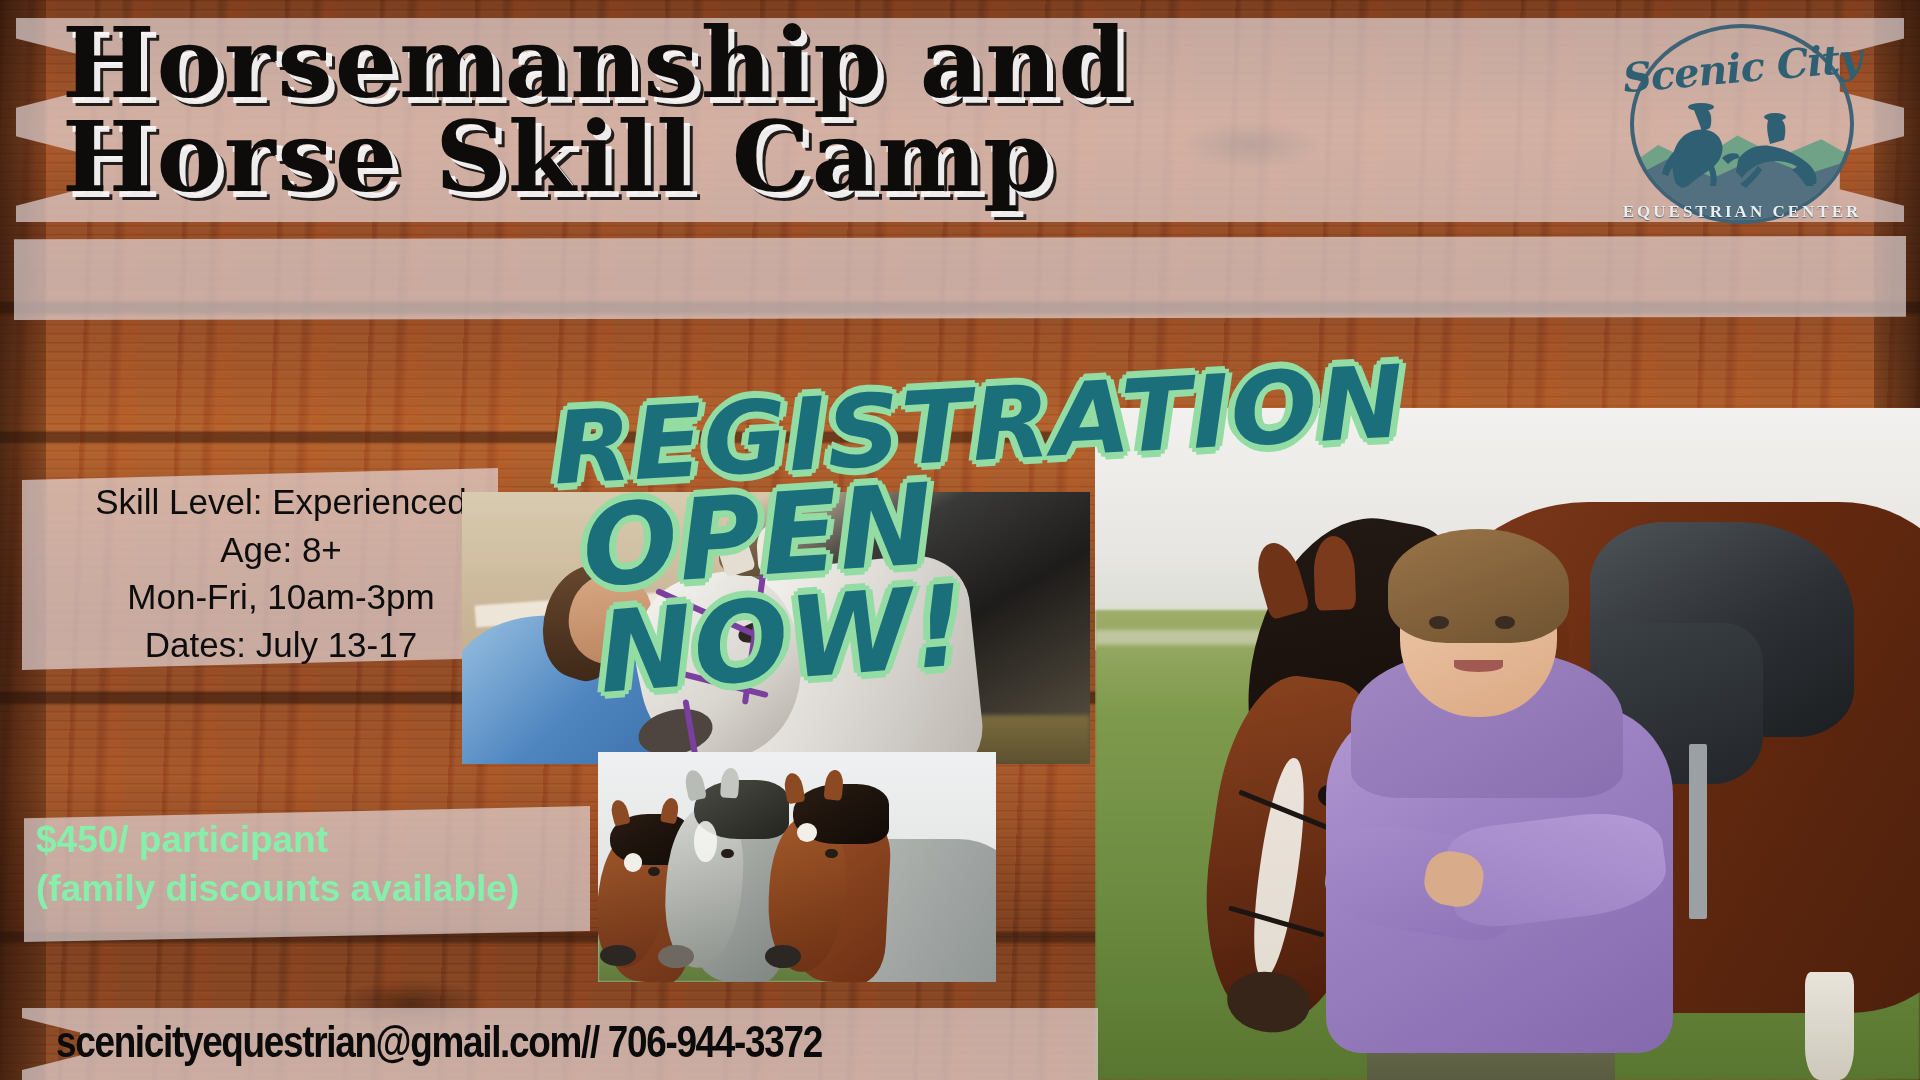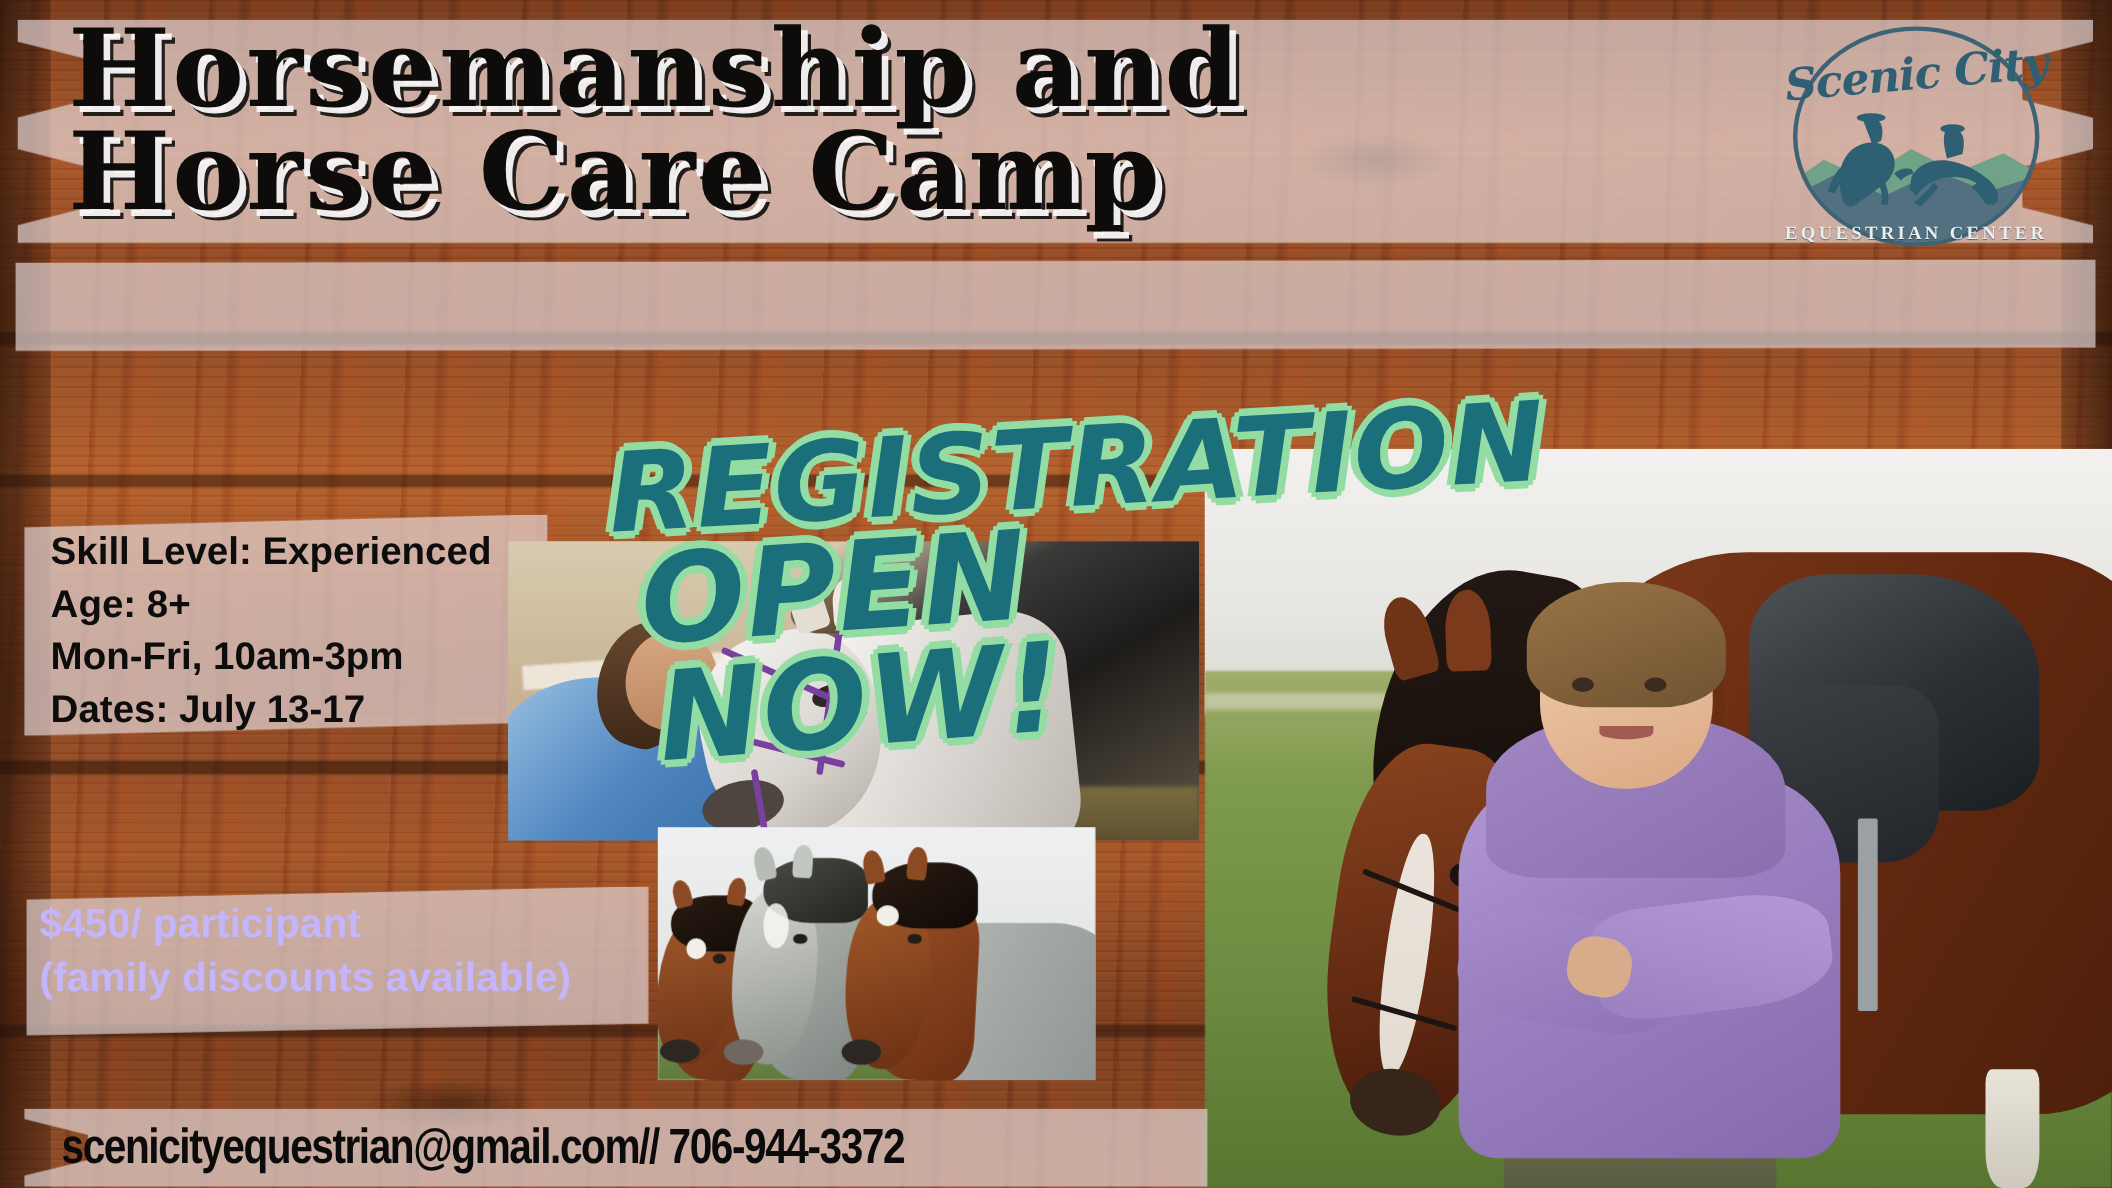--- a/index.html
+++ b/index.html
@@ -110,28 +110,28 @@
   }
   .subtitle-text{
     position:absolute;left:0;top:246px;width:1920px;text-align:center;
     font-family:"Liberation Sans", sans-serif;
     font-weight:700;font-size:44px;letter-spacing:-0.2px;
     color:#111;
   }
   .details-text{
     position:absolute;left:46px;top:478px;width:470px;
     font-family:"Liberation Sans", sans-serif;
-    font-weight:700;font-size:35px;line-height:1.36;
-    color:#0d0d0d;white-space:pre-line;
+    font-weight:400;font-size:35px;line-height:1.36;
+    color:#0d0d0d;white-space:pre-line;text-align:center;
   }
   .price-text{
     position:absolute;left:36px;top:816px;width:560px;
     font-family:"Liberation Sans", sans-serif;
     font-weight:700;font-size:37px;line-height:1.32;
-    color:#c4b5fd;white-space:pre-line;
+    color:#86efac;white-space:pre-line;
   }
   .footer-text{
     position:absolute;left:56px;top:1016px;width:1030px;
     font-family:"Liberation Sans", sans-serif;
     font-weight:700;font-size:45px;letter-spacing:-1.6px;
     transform:scaleX(0.82);transform-origin:left center;
     color:#0b0b0b;white-space:nowrap;
   }
 
   
@@ -300,21 +300,21 @@
 
   <div class="wood"></div>
   <div class="wood-post left"></div>
   <div class="wood-post right"></div>
   <div class="wood-knot" style="left:760px;top:760px;width:120px;height:54px;"></div>
   <div class="wood-knot" style="left:330px;top:980px;width:160px;height:48px;"></div>
   <div class="wood-knot" style="left:1180px;top:120px;width:140px;height:50px;"></div>
 
   <div class="banner header"></div>
   <div class="title">Horsemanship and
-Horse Care Camp</div>
+Horse Skill Camp</div>
 
   <div class="logo">
     <div class="logo-fill">
       <div class="logo-mtn-back"></div>
       <div class="logo-mtn-front"></div>
     </div>
     <div class="logo-ring"></div>
     <svg class="logo-riders" viewBox="0 0 200 92">
 
       <g fill="#2f5f72">

